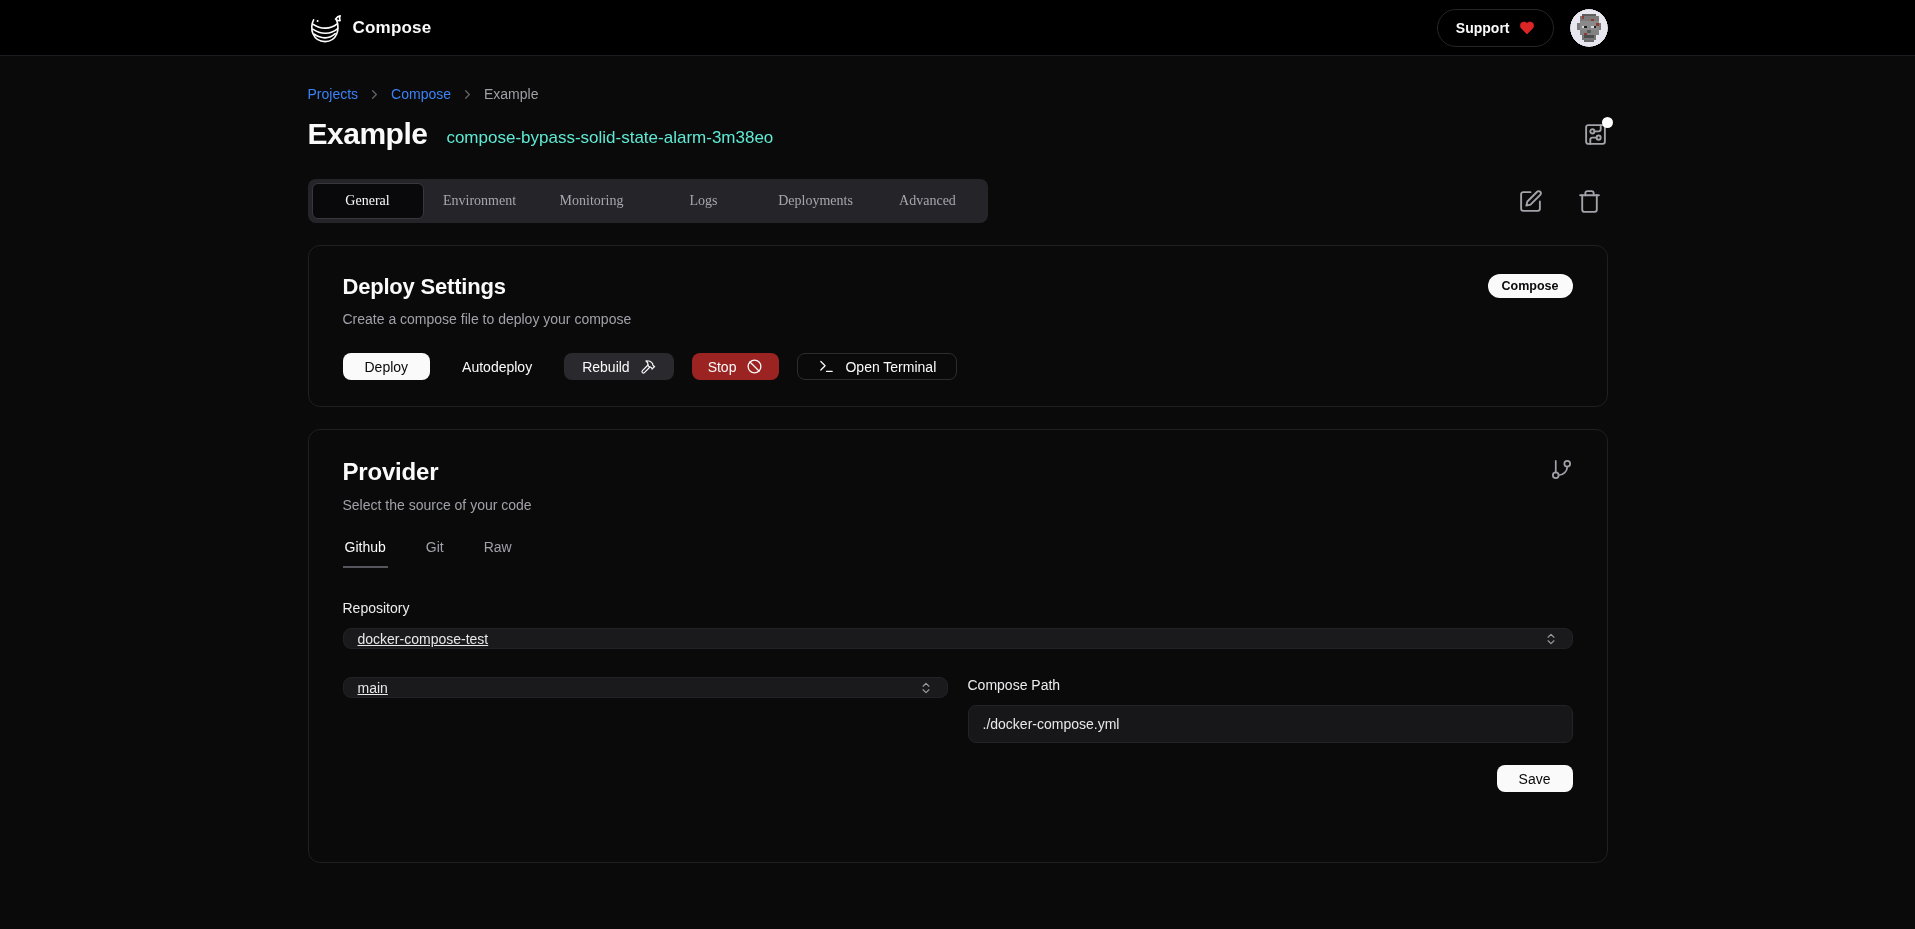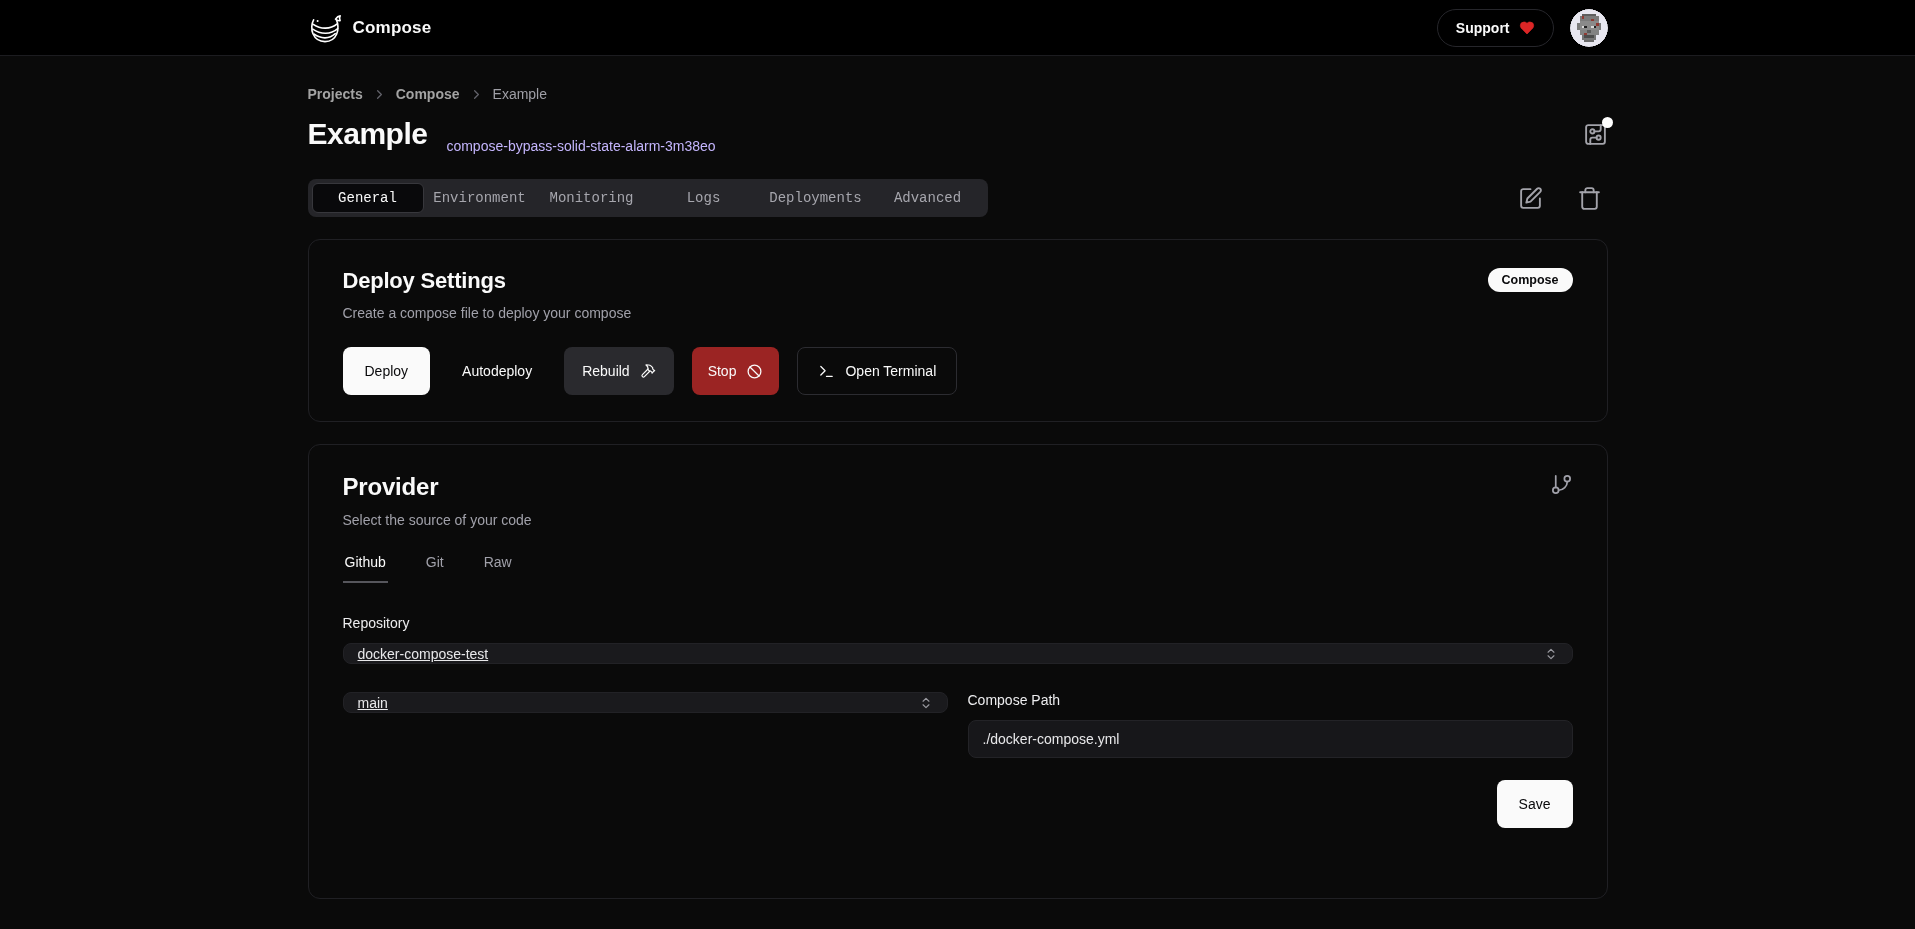--- a/index.html
+++ b/index.html
@@ -23,37 +23,37 @@
   .support-btn {
     display:flex; align-items:center; gap:9px; height:38px; padding:0 18px;
     border:1px solid #26262b; border-radius:20px; background:transparent;
     color:#fafafa; font-size:14px; font-weight:600; cursor:pointer;
   }
   .avatar { width:38px; height:38px; border-radius:50%; overflow:hidden; cursor:pointer; }
 
   
   .main { padding-top:30px; }
   .breadcrumb { display:flex; align-items:center; gap:9px; font-size:14px; }
-  .crumb { color:#a3a3a3; font-weight:700; cursor:pointer; }
+  .crumb { color:#3b82f6; font-weight:400; cursor:pointer; }
   .crumb.current { color:#9f9fa6; font-weight:400; cursor:default; }
   .crumb-sep { color:#63636b; }
 
   .title-row { margin-top:15px; display:flex; align-items:center; gap:19px; }
   .page-title { font-size:30px; font-weight:700; letter-spacing:-.5px; }
-  .page-sub { font-size:14px; color:#c4b5fd; position:relative; top:12px; }
+  .page-sub { font-size:17px; color:#5eead4; position:relative; top:4px; }
   .title-action { margin-left:auto; position:relative; color:#d4d4d8; cursor:pointer; }
   .notif-dot { position:absolute; top:-5px; right:-5px; width:11px; height:11px; background:#fff; border-radius:50%; }
 
   
   .tabs-row { margin-top:28px; display:flex; align-items:center; justify-content:space-between; }
   .tab-bar { display:inline-flex; background:#252529; border-radius:8px; padding:4px; }
   .tab {
-    width:112px; height:30px; display:flex; align-items:center; justify-content:center;
+    width:112px; height:36px; display:flex; align-items:center; justify-content:center;
     font-size:14px; color:#a6a6ad; border-radius:6px; cursor:pointer; background:transparent; border:none;
-    font-family:Liberation Mono, monospace;
+    font-family:Liberation Serif, serif;
   }
   .tab.active { background:#09090b; color:#fafafa; border:1px solid #37373c; font-weight:500; }
   .tabs-actions { display:flex; align-items:center; gap:34px; padding-right:6px; }
   .icon-btn { color:#a3a3aa; background:none; border:none; cursor:pointer; }
 
   
   .card {
     border:1px solid #202024; border-radius:12px; background:#0a0a0a;
     margin-top:22px; padding:28px 34px 26px;
   }
@@ -63,21 +63,21 @@
   .card-desc { margin-top:11px; font-size:14px; color:#a1a1aa; }
   .badge {
     background:#fafafa; color:#09090b; font-size:12.5px; font-weight:600;
     padding:5px 14px; border-radius:999px;
   }
   .provider-icon { color:#a1a1aa; }
 
   
   .btn-row { margin-top:26px; display:flex; align-items:center; gap:18px; }
   .btn {
-    height:48px; display:inline-flex; align-items:center; justify-content:center; gap:10px;
+    height:27px; display:inline-flex; align-items:center; justify-content:center; gap:10px;
     border-radius:8px; font-size:14px; font-weight:500; cursor:pointer; border:none;
     font-family:inherit; color:#fafafa; background:transparent;
   }
   .btn-primary { background:#fafafa; color:#09090b; padding:0 22px; }
   .btn-ghost { padding:0 14px; }
   .btn-secondary { background:#2a2a2e; padding:0 18px; }
   .btn-danger { background:#9b2423; padding:0 16px; }
   .btn-outline { border:1px solid #2c2c31; padding:0 20px; }
 
   

